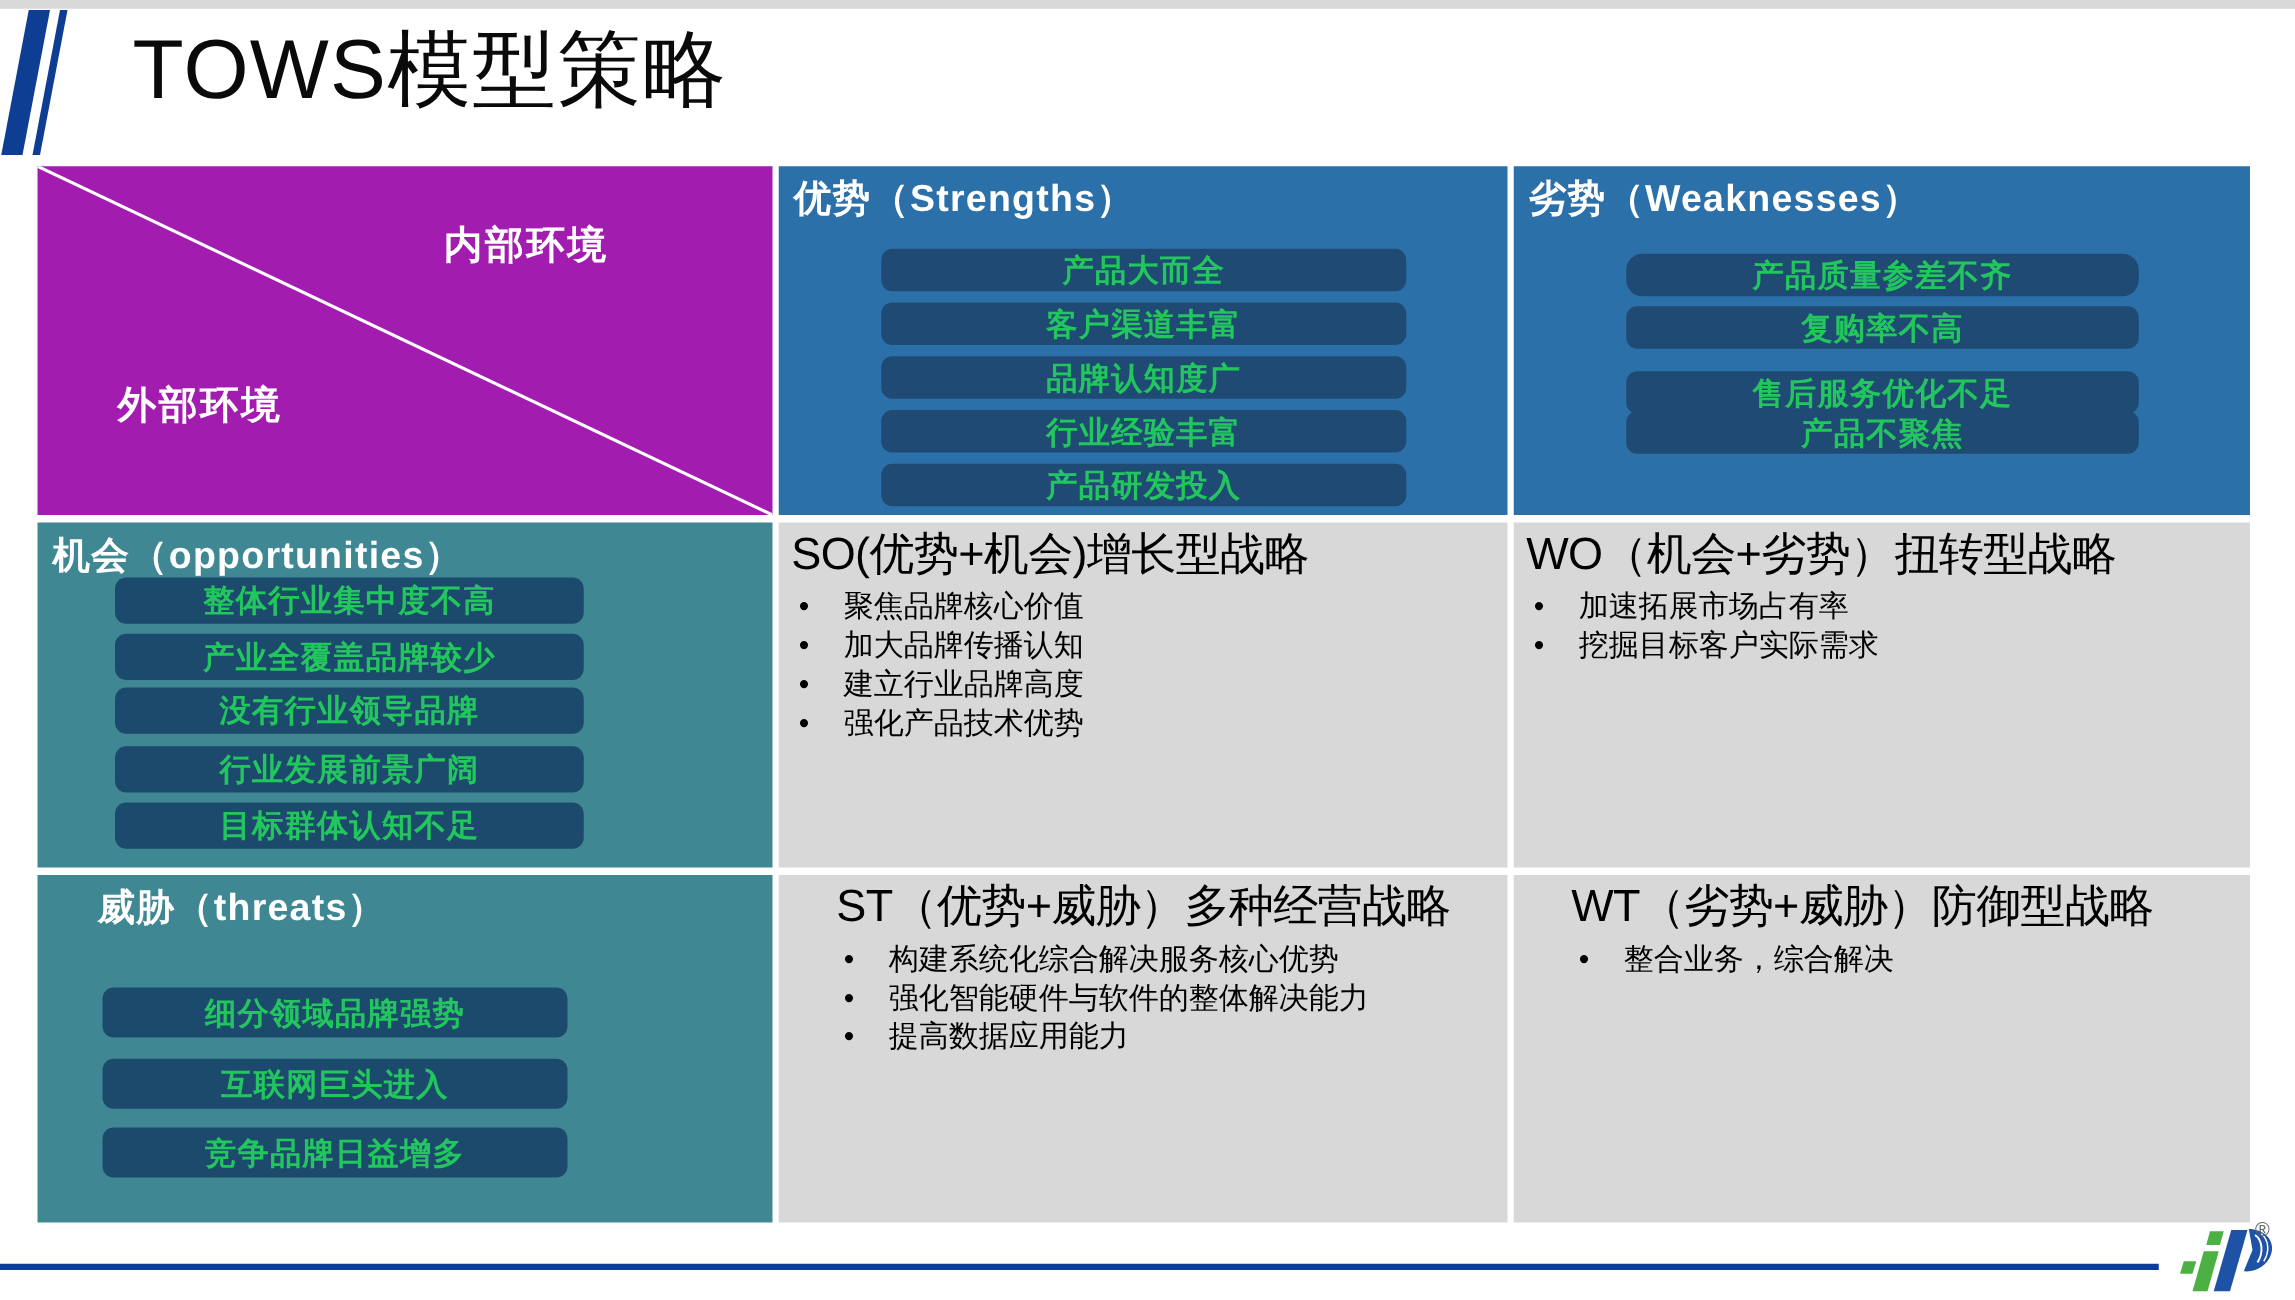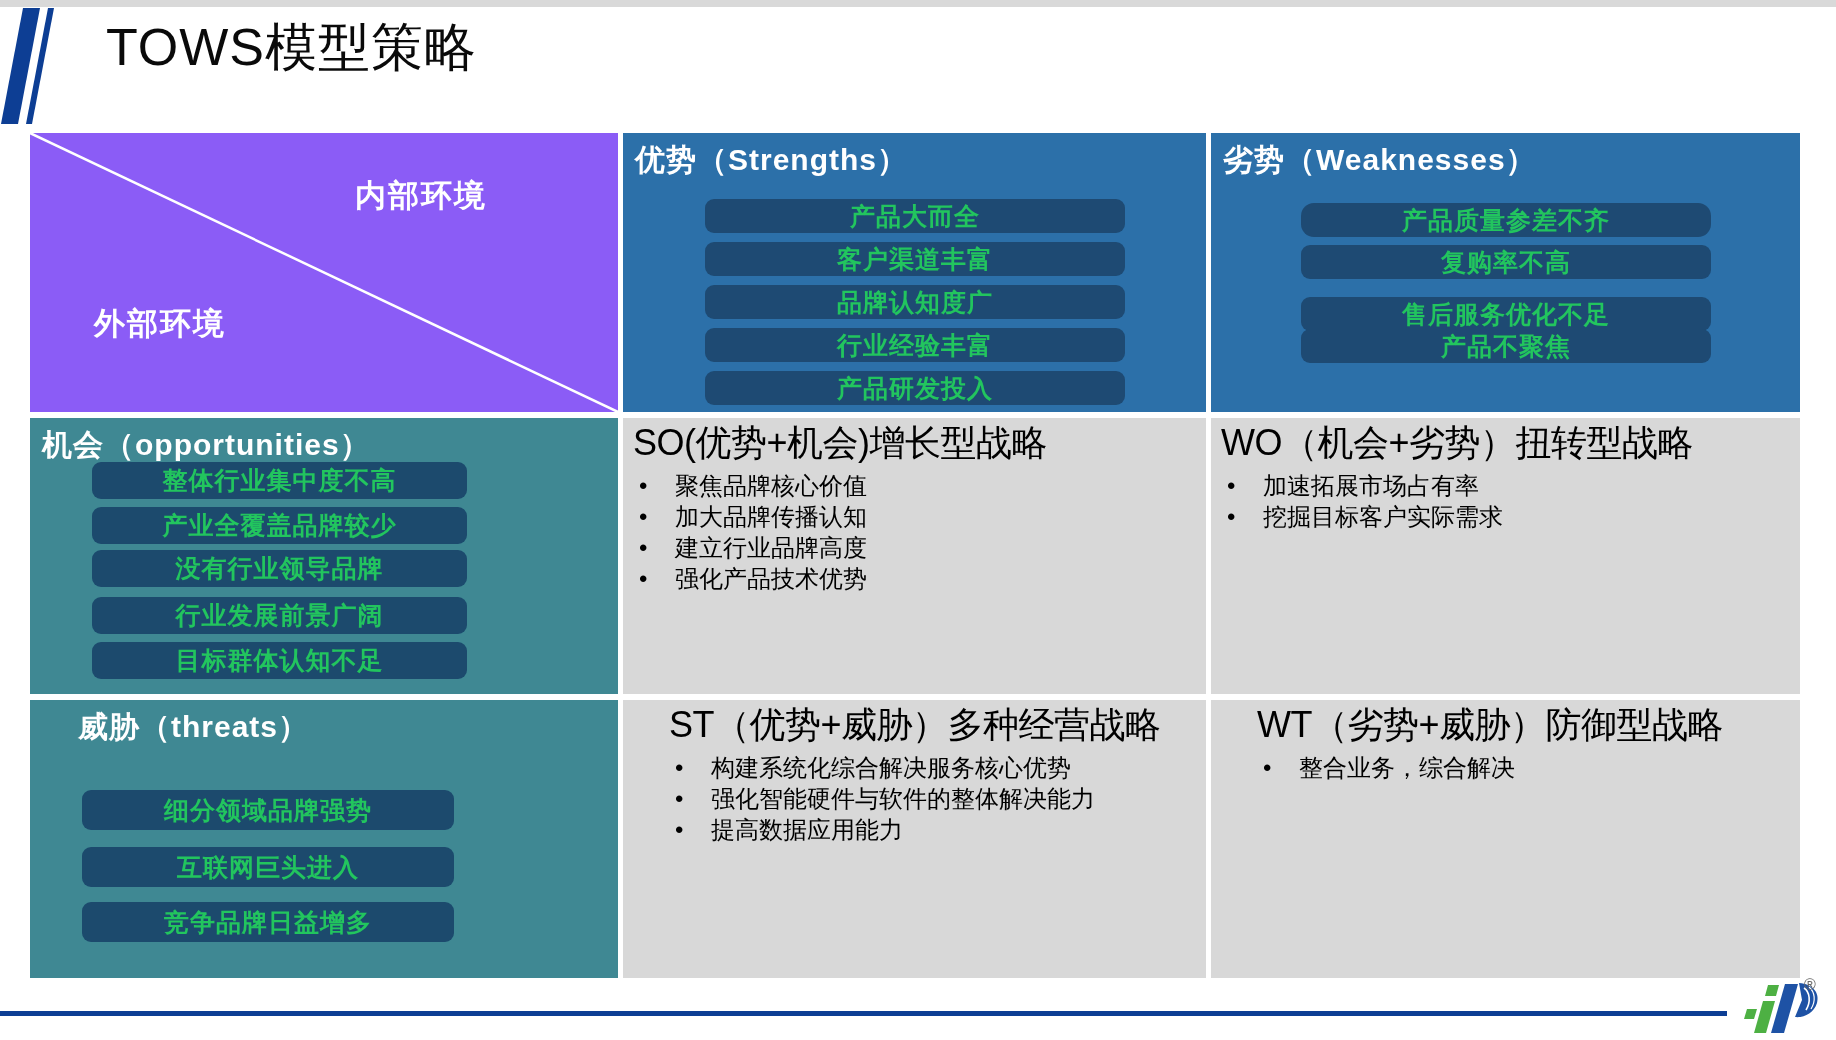--- a/index.html
+++ b/index.html
@@ -4,27 +4,27 @@
 <style>
   html,body{margin:0;padding:0;}
   body{
     width:1836px;height:1040px;position:relative;background:#ffffff;overflow:hidden;
     font-family:"Liberation Sans","DejaVu Sans",sans-serif;
   }
   .top-strip{position:absolute;left:0;top:0;width:1836px;height:7px;background:#d9d9d9;}
   .header-logo{position:absolute;left:0;top:6px;}
   .title{
     position:absolute;left:106px;top:16px;margin:0;
-    font-size:52px;font-weight:400;color:#0a0a0a;letter-spacing:1px;line-height:1.2;
+    font-size:67px;font-weight:400;color:#0a0a0a;letter-spacing:1px;line-height:1.2;
   }
   .cell{position:absolute;box-sizing:border-box;}
   
   .r1{top:133px;height:279px;} .r2{top:418px;height:276px;} .r3{top:700px;height:278px;padding-left:36px;}
   .c1{left:30px;width:588px;} .c2{left:623px;width:583px;} .c3{left:1211px;width:589px;}
-  .bg-dark-teal{background:#8b5cf6;}
+  .bg-dark-teal{background:#a21caf;}
   .bg-blue{background:#2c70a9;}
   .bg-teal{background:#3f8893;}
   .bg-gray{background:#d8d8d8;}
   .diag{position:absolute;left:0;top:0;}
   .corner-label{position:absolute;color:#ffffff;font-weight:700;font-size:31px;letter-spacing:2px;}
   .corner-internal{left:325px;top:42px;}
   .corner-external{left:64px;top:170px;}
   .cell-header{
     color:#ffffff;font-weight:700;font-size:30px;letter-spacing:1px;
     padding:9px 0 0 12px;line-height:1.2;

